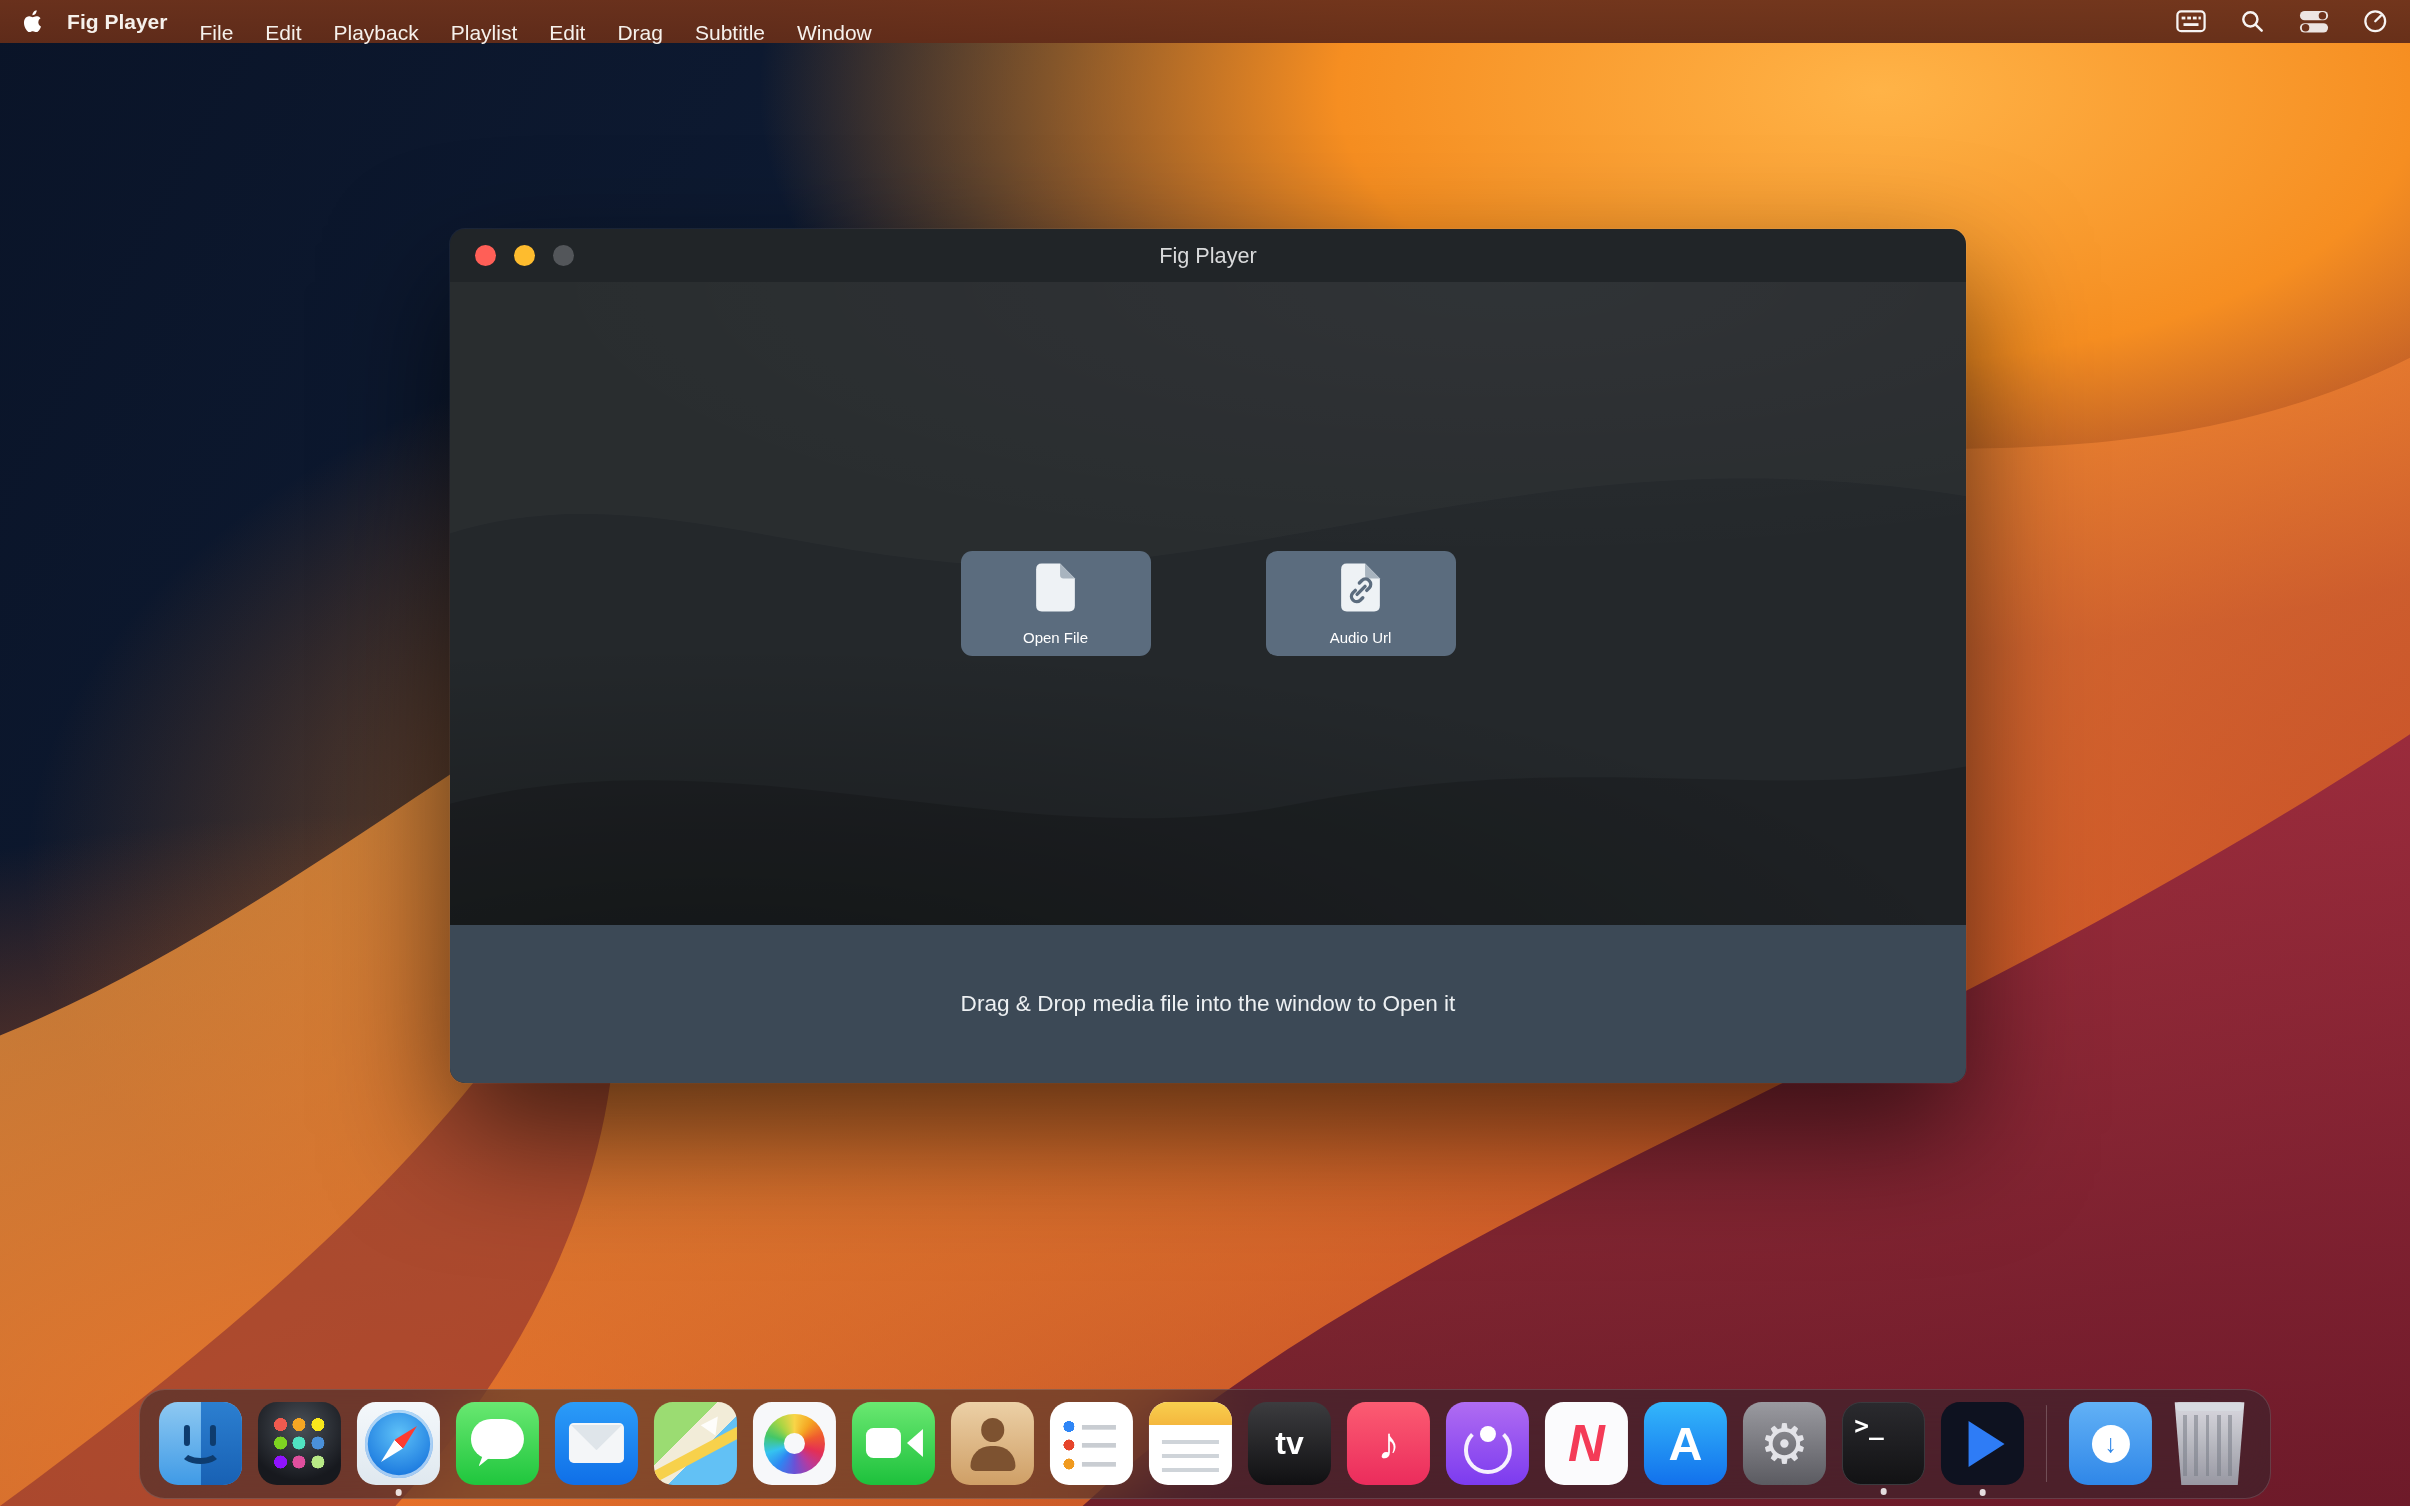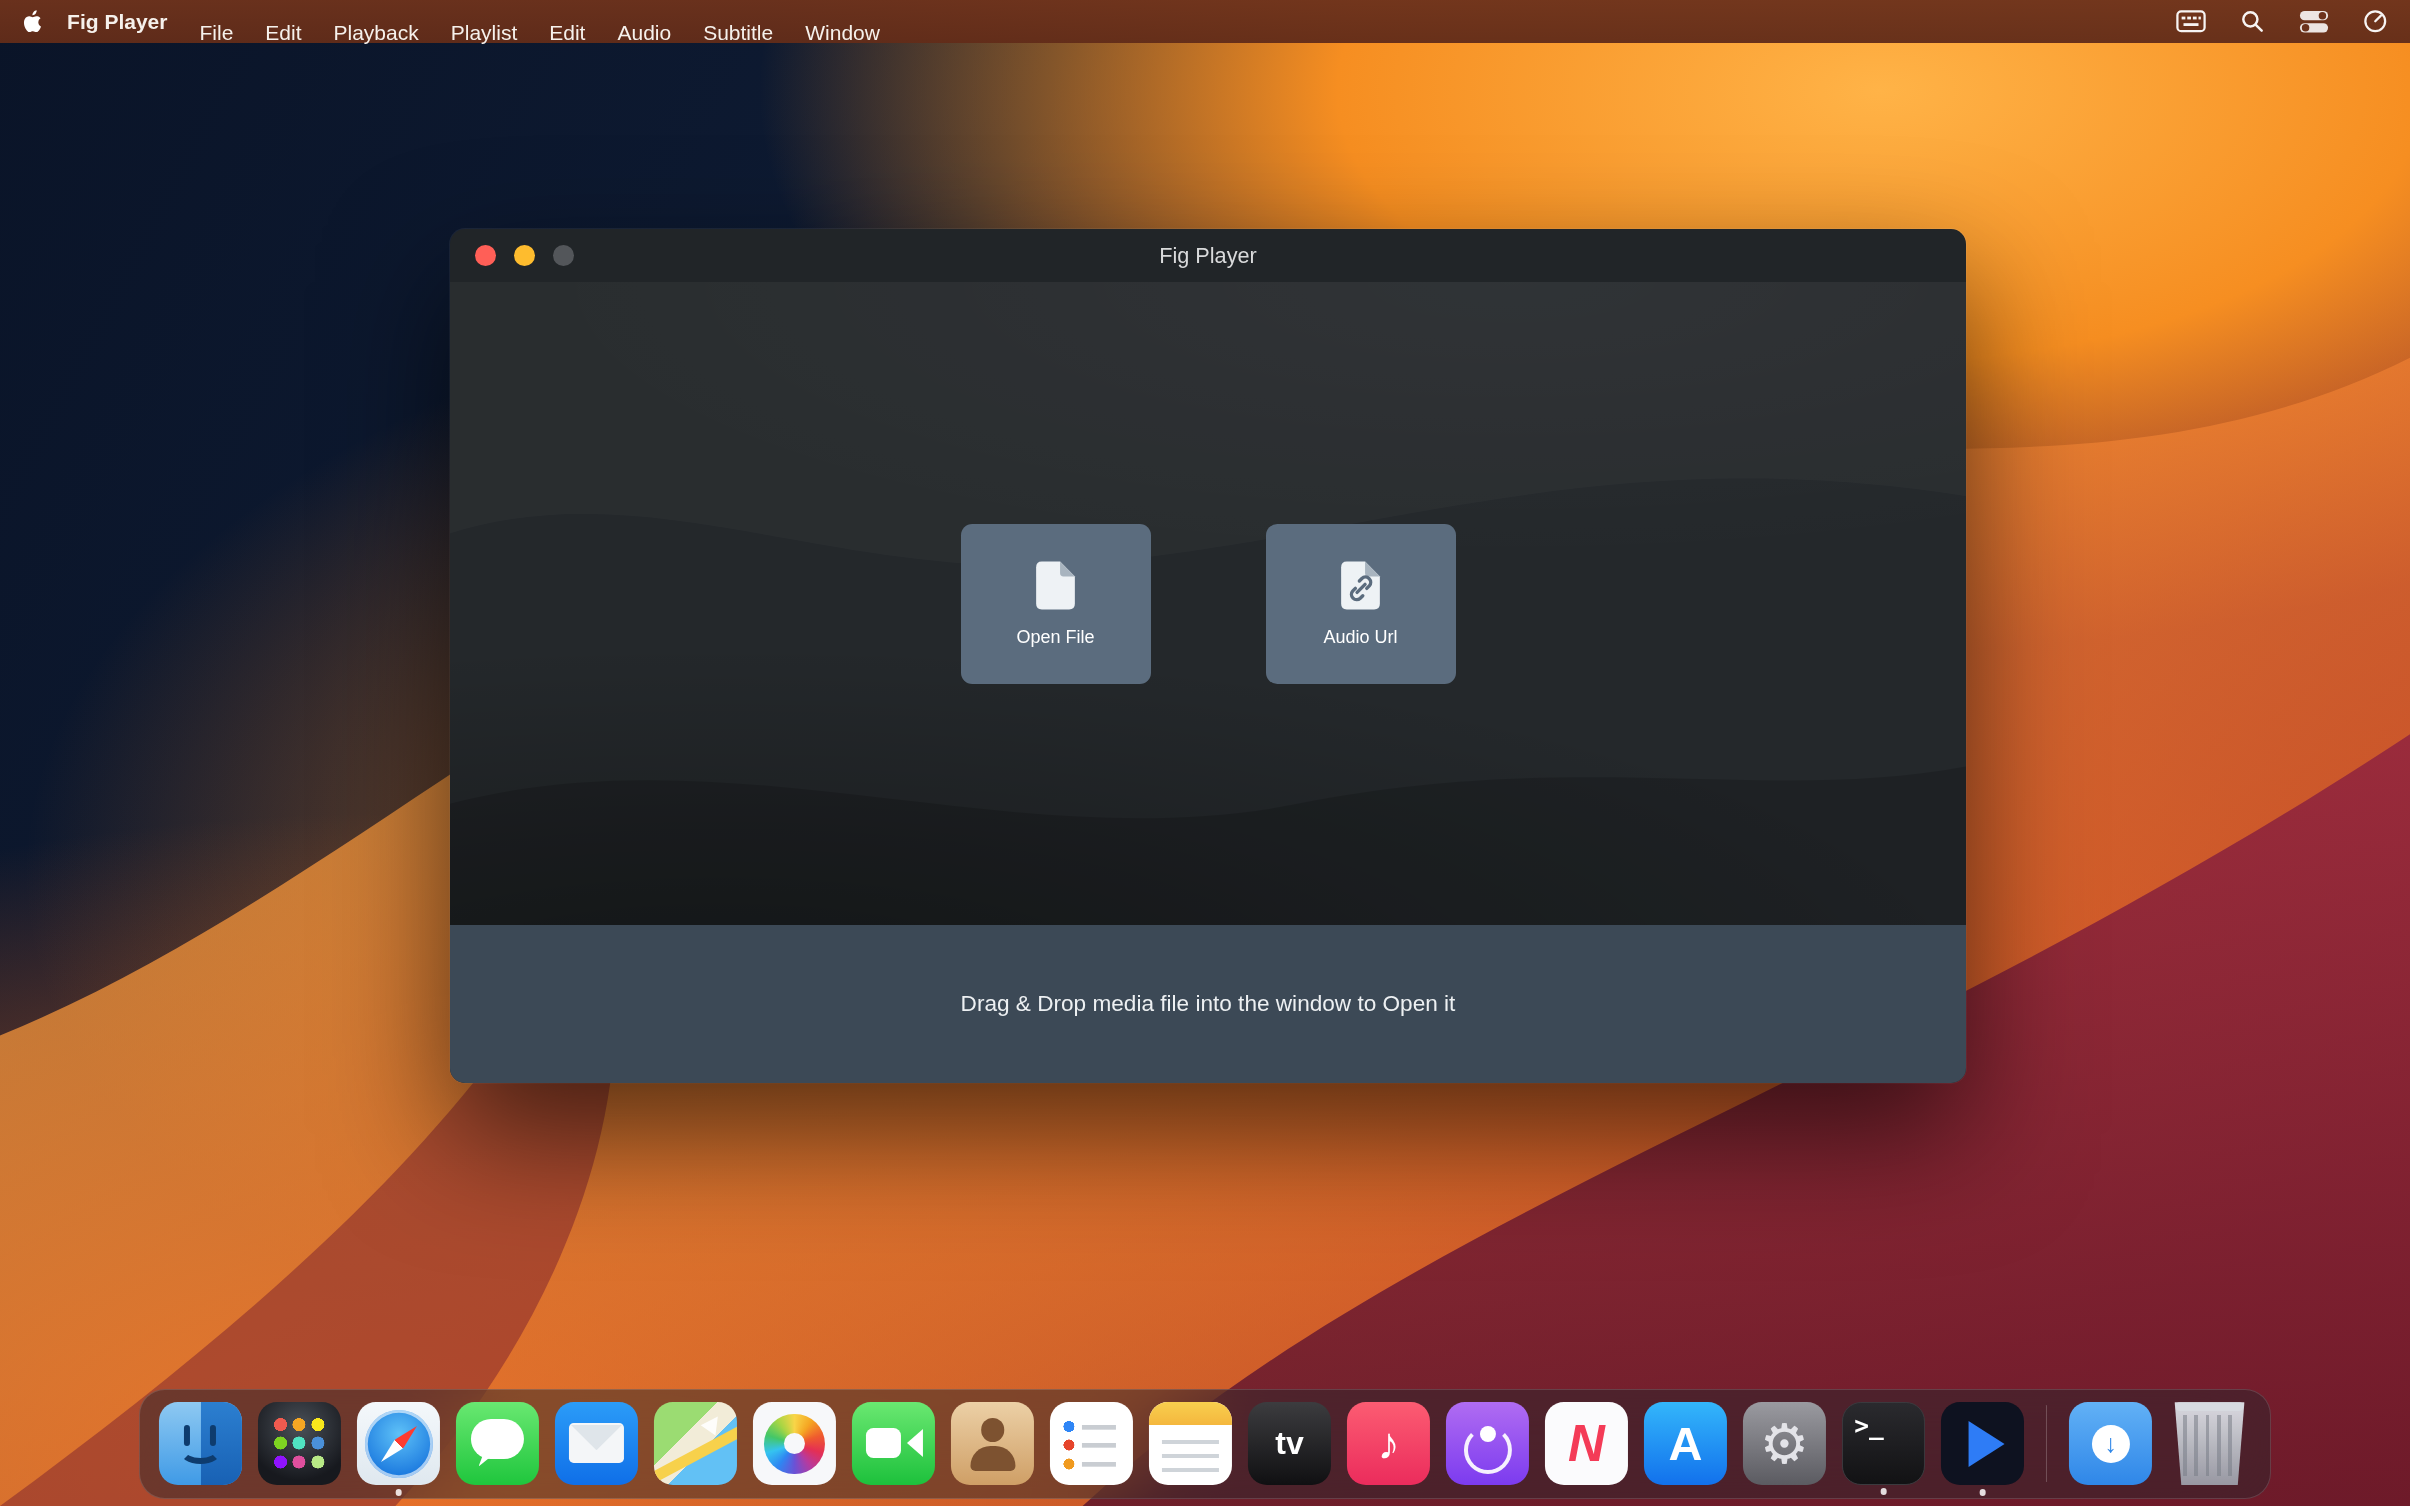--- a/index.html
+++ b/index.html
@@ -42,23 +42,23 @@
   .l-red { background:#ff5f57; }
   .l-yellow { background:#febc2e; }
   .l-gray { background:#53565a; }
   .content { flex:1; position:relative;
     display:flex; align-items:center; justify-content:center; gap:115px;
     background:
       radial-gradient(120% 80% at 70% 0%, rgba(255,255,255,.035), transparent 55%),
       radial-gradient(140% 90% at 18% 110%, rgba(0,0,0,.35), transparent 60%),
       #24282b; }
   .content-wave { position:absolute; inset:0; width:100%; height:100%; pointer-events:none; }
-  .open-btn { width:190px; height:160px; background:#5b6c7e; border-radius:11.3px;
+  .open-btn { width:190px; height:105px; background:#5b6c7e; border-radius:11.3px;
     display:flex; flex-direction:column; align-items:center; justify-content:center;
-    gap:16px; color:#fff; font-size:18px; cursor:pointer; position:relative; z-index:2; }
+    gap:16px; color:#fff; font-size:15px; cursor:pointer; position:relative; z-index:2; }
   .doc-icon { display:flex; }
   .footer { height:158px; flex:0 0 auto; background:#3c4956;
     display:flex; align-items:center; justify-content:center;
     color:#edf0f2; font-size:22.6px; font-weight:400; }
 
   
   .dock { position:absolute; bottom:7.5px; left:50%; transform:translateX(-50%); z-index:60;
     display:flex; align-items:center; gap:16px; padding:12.2px 19px;
     background:rgba(38,38,44,.48); border:0.9px solid rgba(255,255,255,.14);
     border-radius:26px; backdrop-filter:blur(38px); }
@@ -219,21 +219,21 @@
       <path d="M17.5 15.1c0-3 2.5-4.4 2.6-4.5-1.4-2.1-3.6-2.4-4.4-2.4-1.9-.2-3.6 1.1-4.6 1.1-1 0-2.4-1.1-4-1-2 0-3.9 1.2-5 3-2.1 3.7-.5 9.1 1.5 12.1 1 1.5 2.2 3.1 3.8 3 1.5-.1 2.1-1 3.9-1s2.3 1 4 1c1.6 0 2.7-1.5 3.7-3 1.1-1.7 1.6-3.3 1.6-3.4-.1 0-3.1-1.2-3.1-4.9z" fill="#fff"></path>
       <path d="M14.4 5.3c.8-1 1.4-2.4 1.2-3.8-1.2.1-2.7.8-3.5 1.8-.8.9-1.5 2.3-1.3 3.7 1.4.1 2.8-.7 3.6-1.7z" fill="#fff"></path>
     </svg>
   </span>
   <span class="app-name">Fig Player</span>
   <span class="menu-item">File</span>
   <span class="menu-item">Edit</span>
   <span class="menu-item">Playback</span>
   <span class="menu-item">Playlist</span>
   <span class="menu-item">Edit</span>
-  <span class="menu-item">Audio</span>
+  <span class="menu-item">Drag</span>
   <span class="menu-item">Subtitle</span>
   <span class="menu-item">Window</span>
   <div class="mb-right">
     <span class="mb-ic">
       <svg width="30" height="22.6" viewBox="0 0 32 24">
         <rect x="1.5" y="1.5" width="29" height="21" rx="4" fill="none" stroke="#fff" stroke-width="2.4"></rect>
         <rect x="6" y="7" width="4" height="3" fill="#fff"></rect>
           <rect x="12" y="7" width="4" height="3" fill="#fff"></rect>
         <rect x="18" y="7" width="4" height="3" fill="#fff"></rect>
           <rect x="24" y="7" width="2.5" height="3" fill="#fff"></rect>

